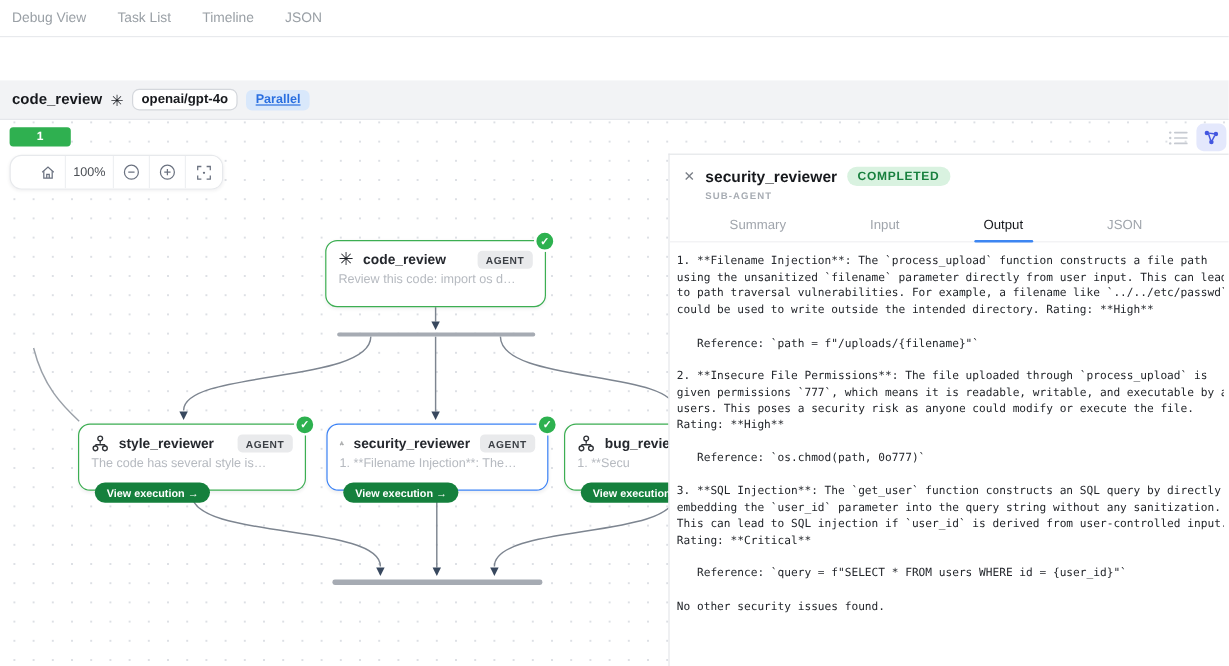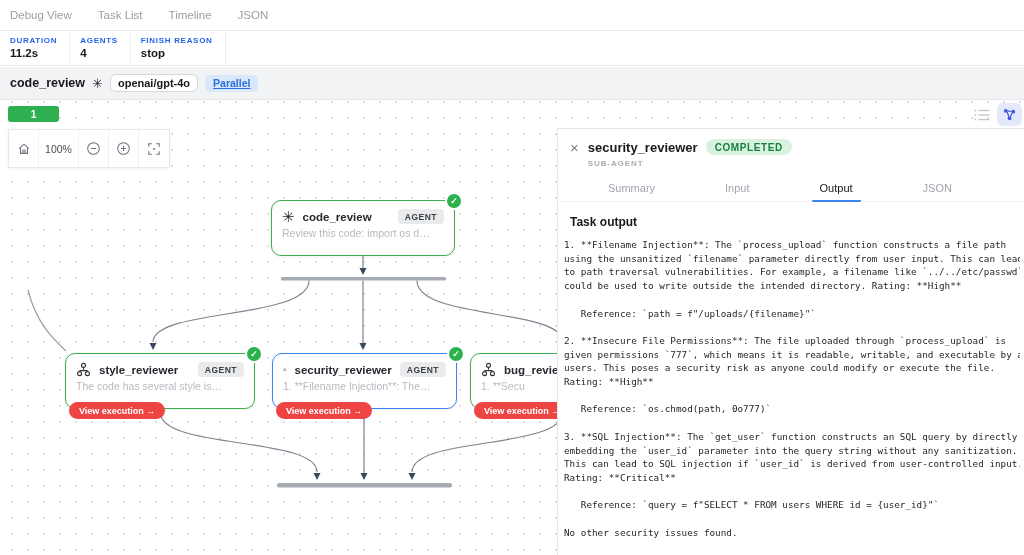--- a/index.html
+++ b/index.html
@@ -41,23 +41,23 @@
             background-image:radial-gradient(#dcdfe4 1px, rgba(0,0,0,0) 1.2px);
             background-size:16px 16px; background-position:4px 10px; overflow:hidden; }
   .edges { position:absolute; left:0; top:0; pointer-events:none; }
 
   .step-badge { position:absolute; left:8px; top:6px; width:51px; height:16px;
                 background:#2fb050; border:none; border-radius:3px; color:#fff;
                 font-size:10px; font-weight:700; display:flex; align-items:center;
                 justify-content:center; cursor:pointer;
                 font-family:"Liberation Sans", sans-serif; }
 
-  .toolbar { position:absolute; left:8px; top:29px; height:39px; display:flex;
-             background:#fff; border:1px solid #e7e9ec; border-radius:0;
-             box-shadow:0 1px 3px rgba(20,24,40,.06); overflow:hidden; }
+  .toolbar { position:absolute; left:8px; top:29px; height:29px; display:flex;
+             background:#fff; border:1px solid #e7e9ec; border-radius:10px;
+             box-shadow:0 1px 3px rgba(20,24,40,.06); overflow:hidden;padding-left:16px; }
   .tool-btn { width:30px; height:100%; display:flex; align-items:center;
               justify-content:center; border:none; background:#fff; cursor:pointer;
               border-right:1px solid #eef0f2; }
   .tool-btn:last-child { border-right:none; }
   .tool-zoom { width:40px; font-size:10.5px; color:#4b4f55;
                font-family:"Liberation Sans", sans-serif; }
 
   .view-toggles { position:absolute; right:2px; top:3px; display:flex;
                   align-items:center; gap:6px; }
   .list-view-btn { border:none; background:transparent; cursor:pointer;
@@ -75,22 +75,22 @@
   .node-title { font-size:11.5px; font-weight:700; color:#25282e; white-space:nowrap; }
   .agent-badge { margin-left:auto; background:#e9eaec; color:#3c4046; font-size:8.5px;
                  font-weight:700; letter-spacing:.5px; padding:2.5px 7px;
                  border-radius:4px; }
   .node-sub { margin-top:3px; font-size:10.5px; color:#b6bac0; white-space:nowrap;
               overflow:hidden; }
   .check-badge { position:absolute; top:-9px; right:-9px; width:18px; height:18px;
                  background:#2db14f; border:2px solid #fff; border-radius:50%;
                  color:#fff; font-size:9px; font-weight:700; display:flex;
                  align-items:center; justify-content:center; }
-  .view-exec { position:absolute; left:3px; bottom:-11px; height:17px;
-               background:#ef4444; border:none; border-radius:9px; color:#fff;
+  .view-exec { position:absolute; left:13px; bottom:-11px; height:17px;
+               background:#15803d; border:none; border-radius:9px; color:#fff;
                font-size:9px; font-weight:600; padding:0 10px; cursor:pointer;
                display:flex; align-items:center;
                font-family:"Liberation Sans", sans-serif; }
 
   #node-code     { left:271px; top:100px; width:184px; }
   #node-style    { left:65px;  top:253px; width:190px; }
   #node-security { left:272px; top:253px; width:185px; }
   #node-bug      { left:470px; top:253px; width:187px; }
 
   
@@ -124,34 +124,20 @@
 
 <div class="app">
 
   <header class="tabbar">
     <div class="tab">Debug View</div>
     <div class="tab">Task List</div>
     <div class="tab">Timeline</div>
     <div class="tab">JSON</div>
   </header>
 
-  <div class="statsbar">
-    <div class="stat">
-      <div class="stat-label">DURATION</div>
-      <div class="stat-value">11.2s</div>
-    </div>
-    <div class="stat">
-      <div class="stat-label">AGENTS</div>
-      <div class="stat-value">4</div>
-    </div>
-    <div class="stat">
-      <div class="stat-label">FINISH REASON</div>
-      <div class="stat-value">stop</div>
-    </div>
-  </div>
 
   <div class="runbar">
     <span class="run-name">code_review</span>
     <span class="openai-glyph">✳</span>
     <span class="model-pill">openai/gpt-4o</span>
     <span class="parallel-pill">Parallel</span>
   </div>
 
   <div class="canvas">
 
@@ -318,21 +304,20 @@
       </div>
     </div>
 
     <div class="panel-tabs">
       <div class="ptab">Summary</div>
       <div class="ptab">Input</div>
       <div class="ptab active">Output</div>
       <div class="ptab">JSON</div>
     </div>
 
-    <div class="section-title">Task output</div>
     <pre class="output-pre">1. **Filename Injection**: The `process_upload` function constructs a file path
 using the unsanitized `filename` parameter directly from user input. This can lead
 to path traversal vulnerabilities. For example, a filename like `../../etc/passwd`
 could be used to write outside the intended directory. Rating: **High**
 
    Reference: `path = f"/uploads/{filename}"`
 
 2. **Insecure File Permissions**: The file uploaded through `process_upload` is
 given permissions `777`, which means it is readable, writable, and executable by all
 users. This poses a security risk as anyone could modify or execute the file.

